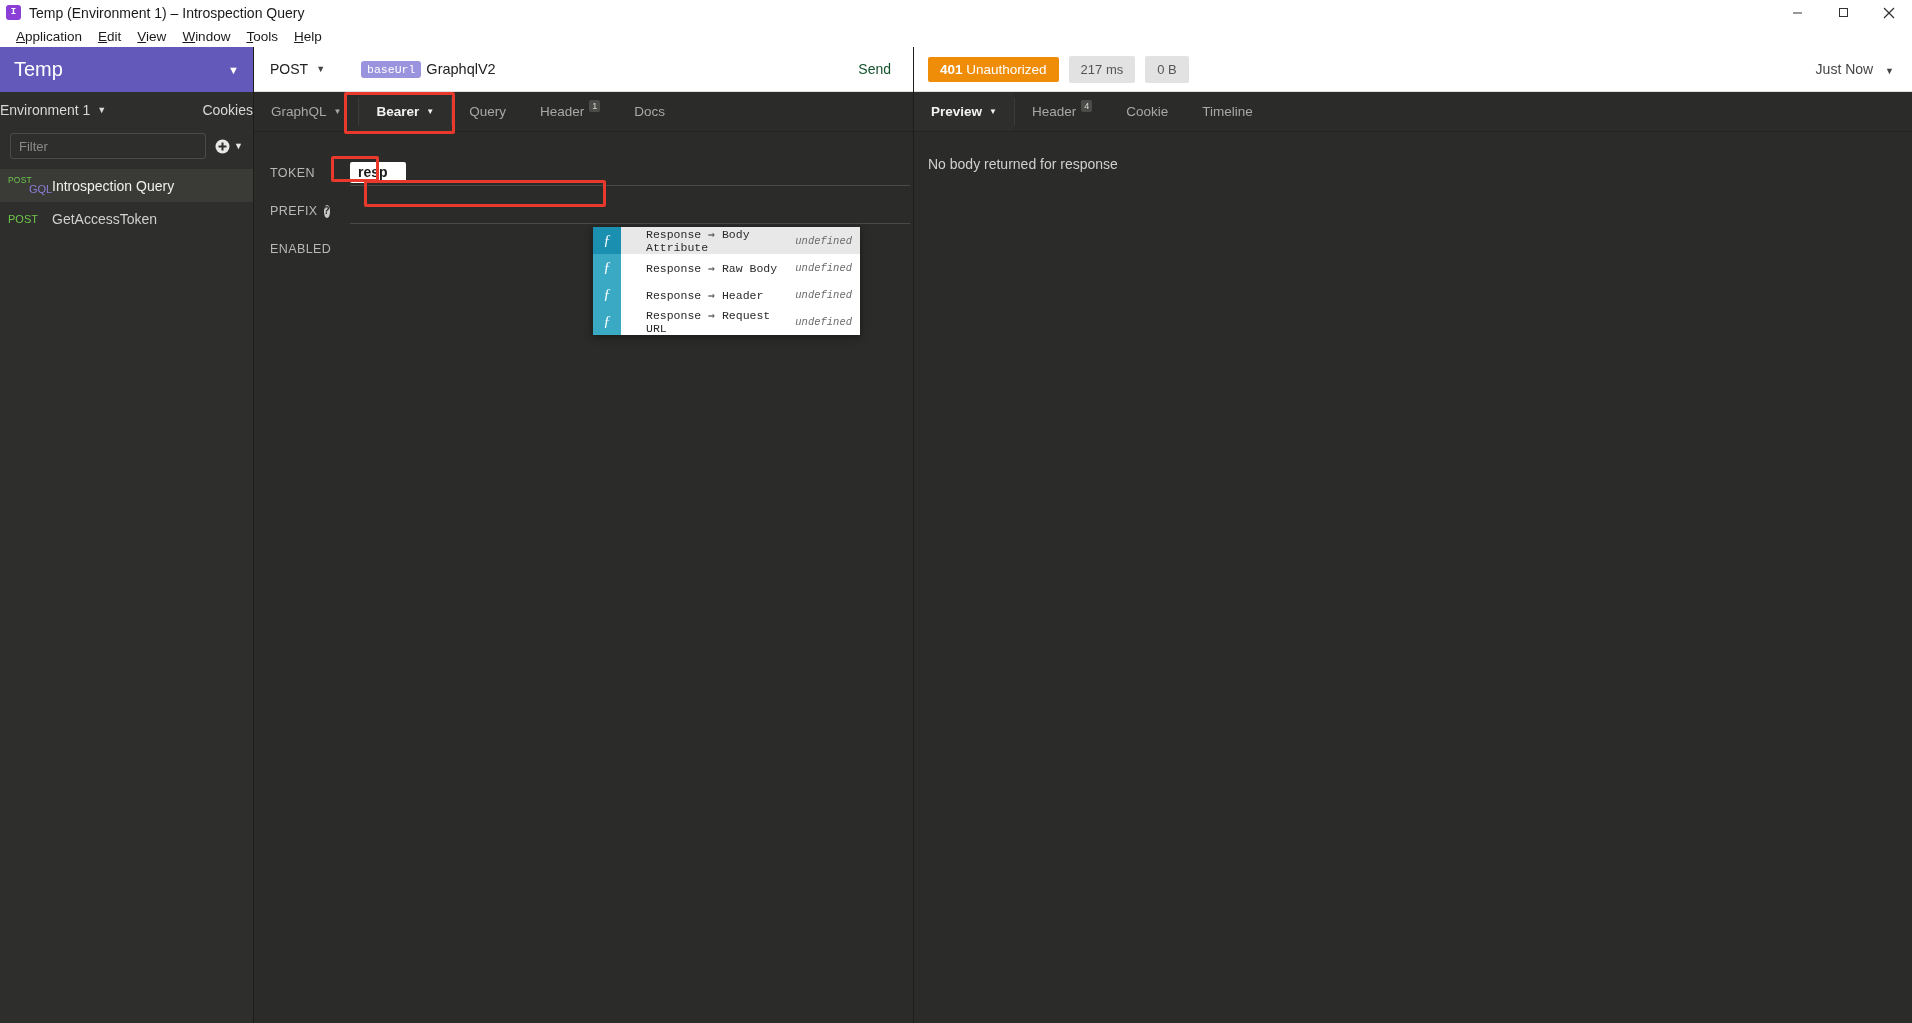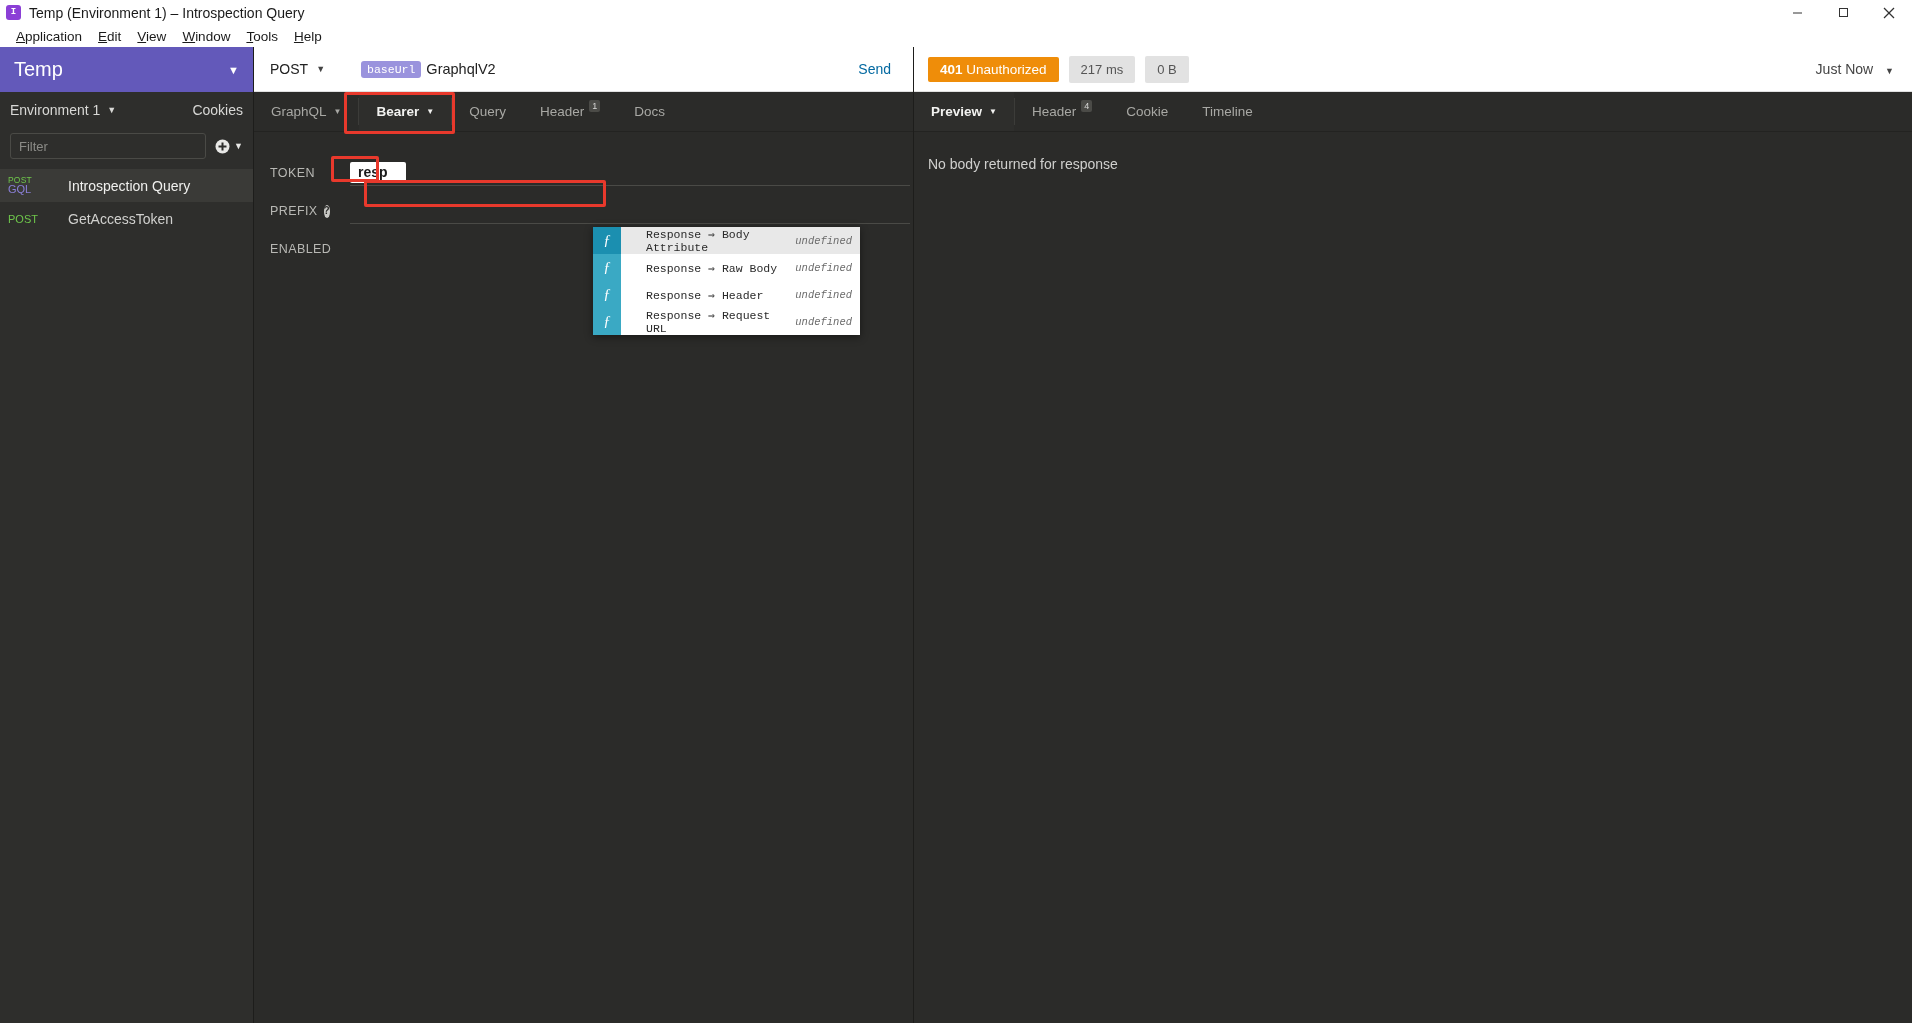--- a/index.html
+++ b/index.html
@@ -46,21 +46,21 @@
     position: absolute; top: 47px; left: 0; width: 254px; height: 980px;
     background: #2e2e2c; border-right: 1px solid #1d1d1b;
   }
   .ws-header {
     height: 45px; background: #6359ba; display: flex; align-items: center;
     padding: 0 14px;
   }
   .ws-title { font-size: 20px; color: #ffffff; }
   .ws-caret { margin-left: auto; color: #ffffff; font-size: 11px; }
   .env-row {
-    height: 35px; display: flex; align-items: center; padding: 0 10px;
+    height: 35px; display: flex; align-items: center; padding: 0 0;
     font-size: 14px; color: #d8d8d6;
   }
   .env-caret { margin-left: 7px; font-size: 9px; color: #d8d8d6; }
   .cookies-link { margin-left: auto; font-size: 14px; color: #d8d8d6; }
   .filter-row { display: flex; align-items: center; padding: 6px 10px 8px 10px; }
   .filter-input {
     flex: 1; height: 26px; background: transparent;
     border: 1px solid #4a4a46; border-radius: 3px;
     color: #d8d8d6; font-size: 13px; padding: 0 8px;
     font-family: "Liberation Sans", sans-serif;
@@ -72,45 +72,45 @@
   .req-list { margin-top: 2px; }
   .req-item {
     height: 33px; display: flex; align-items: center; padding: 0 8px;
   }
   .req-item.active { background: #3a3a37; }
   .badge-gql {
     width: 34px; display: flex; flex-direction: column; align-items: flex-start;
     line-height: 1.0; font-family: "Liberation Sans", sans-serif;
   }
   .badge-gql .m { font-size: 8.5px; color: #6ec64b; letter-spacing: .2px; }
-  .badge-gql .g { font-size: 11px; color: #8a7fd8; margin-left: 0; }
+  .badge-gql .g { font-size: 11px; color: #8a7fd8; margin-left: 21px; }
   .badge-post {
     width: 34px; font-size: 11px; color: #6ec64b; text-align: left;
   }
-  .req-name { margin-left: 26px; font-size: 14px; color: #d0d0ce; }
+  .req-name { margin-left: 10px; font-size: 14px; color: #d0d0ce; }
   .req-item.active .req-name { color: #f0f0ee; }
 
   
   .center {
     position: absolute; top: 47px; left: 254px; width: 659px; height: 976px;
     background: #2b2b29;
   }
   .urlbar {
     height: 45px; background: #ffffff; display: flex; align-items: center;
     padding-left: 16px; border-bottom: 1px solid #e0e0e0;
   }
   .method { font-size: 14px; color: #222; }
   .method-caret { margin-left: 8px; font-size: 9px; color: #444; }
   .url-chip {
     margin-left: 36px; background: #9a93dd; color: #ffffff;
     font-family: "Liberation Mono", monospace; font-size: 11.5px;
     padding: 2px 6px; border-radius: 3px;
   }
   .url-text { margin-left: 5px; font-size: 14.5px; color: #222; }
-  .send-btn { margin-left: auto; margin-right: 22px; font-size: 14px; color: #0369a1; }
+  .send-btn { margin-left: auto; margin-right: 22px; font-size: 14px; color: #14532d; }
 
   .tabs {
     height: 40px; display: flex; align-items: stretch;
     background: #2b2b29; border-bottom: 1px solid #232321;
   }
   .tab {
     display: flex; align-items: center; padding: 0 17px;
     font-size: 13.5px; color: #a8a8a4; position: relative;
   }
   .tab.active { color: #f2f2f0; background: #2e2e2c; font-weight: bold; }

